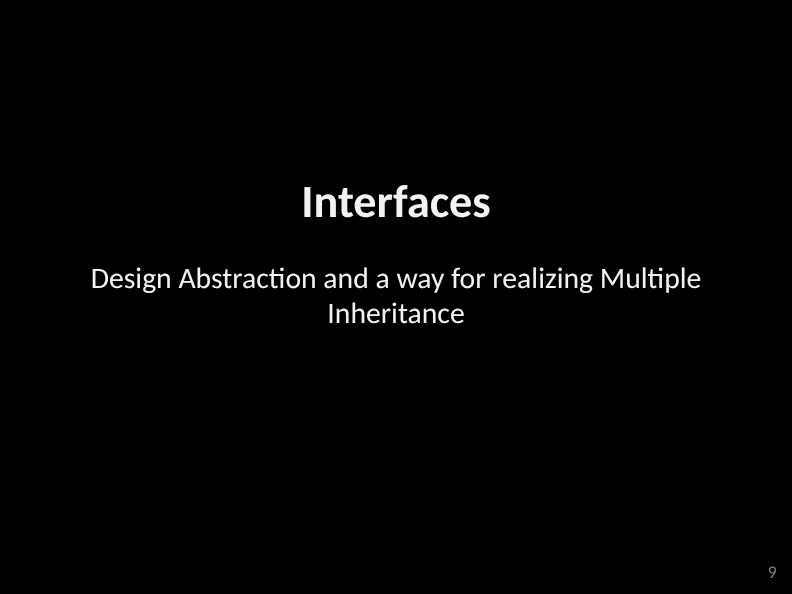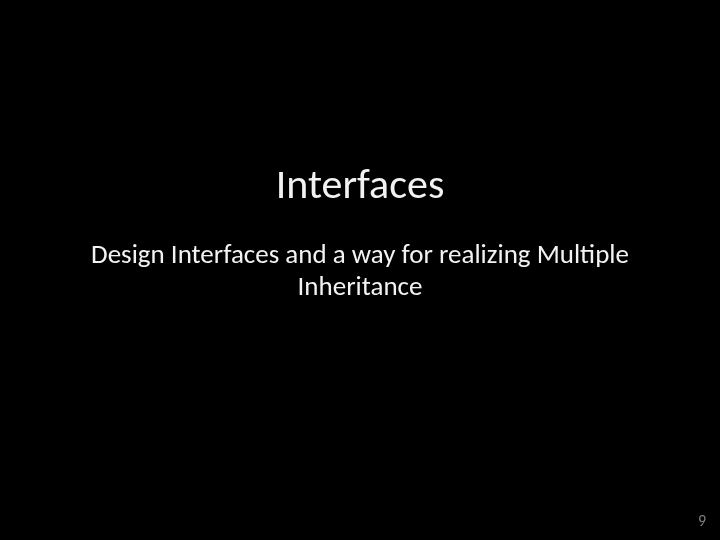--- a/index.html
+++ b/index.html
@@ -16,21 +16,21 @@
       position: relative;
       overflow: hidden;
     }
     .slide-title {
       position: absolute;
       top: 158px;
       left: 0;
       width: 100%;
       text-align: center;
       font-size: 42px;
-      font-weight: 400;
+      font-weight: 700;
       color: #f2f2f2;
     }
     .slide-subtitle {
       position: absolute;
       top: 238px;
       left: 0;
       width: 100%;
       text-align: center;
       font-size: 27px;
       font-weight: 400;
@@ -44,14 +44,14 @@
       right: 14px;
       font-size: 16px;
       color: #808080;
       font-weight: 400;
     }
   </style>
 </head>
 <body>
 
 <div class="slide-title">Interfaces</div>
-<div class="slide-subtitle">Design Interfaces and a way for realizing Multiple Inheritance</div>
+<div class="slide-subtitle">Design Abstraction and a way for realizing Multiple Inheritance</div>
 <div class="page-number">9</div>
 
 </body></html>

